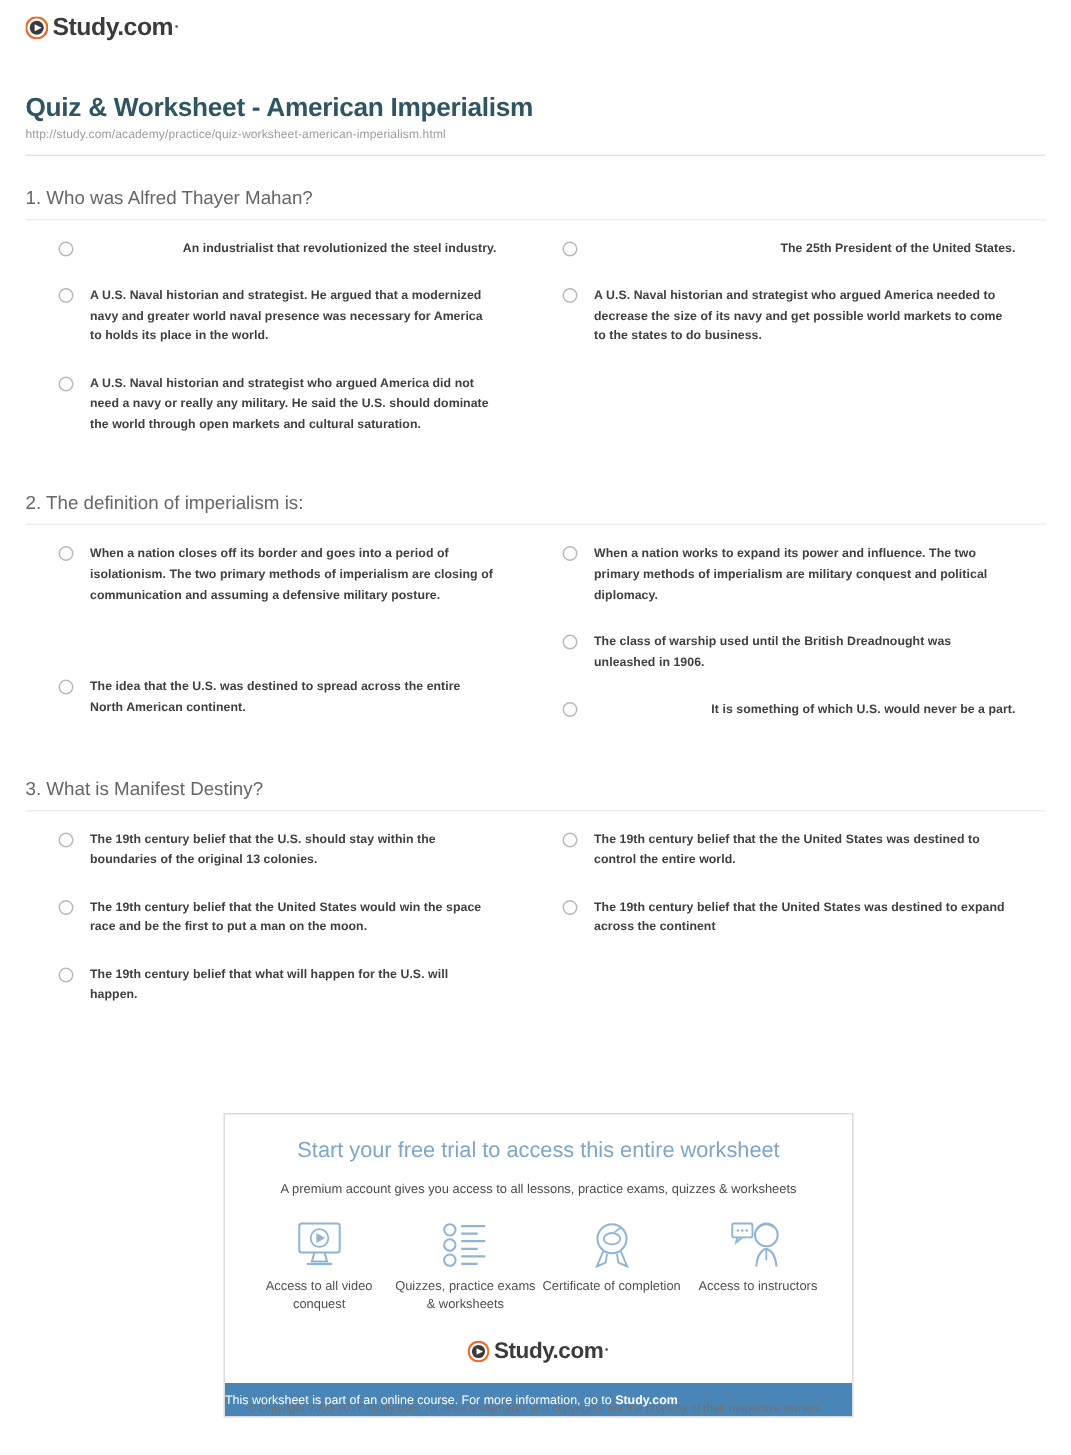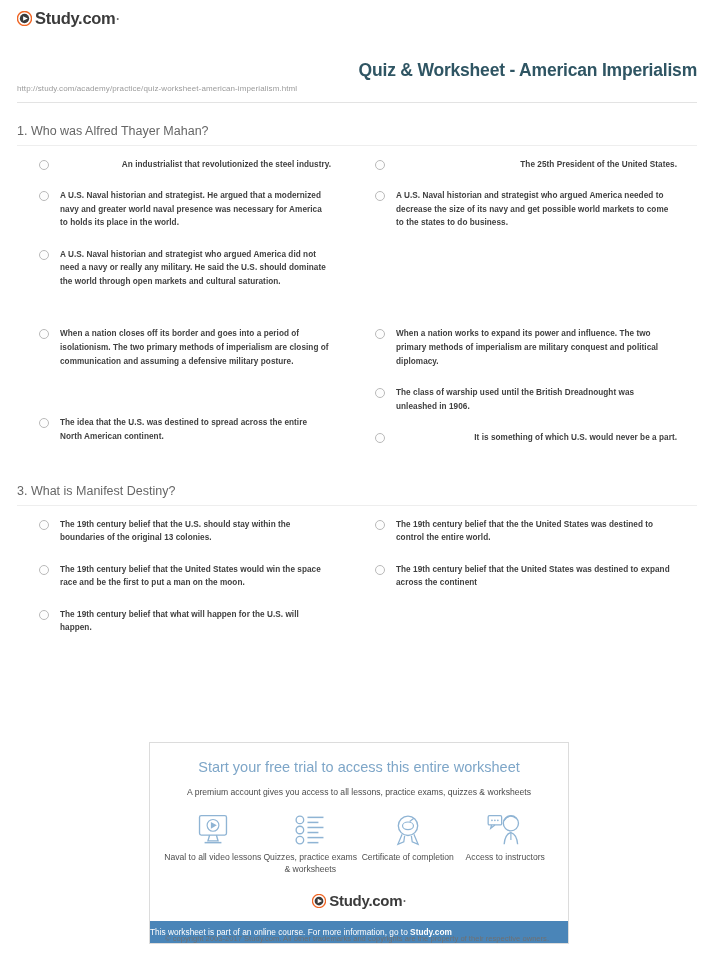--- a/index.html
+++ b/index.html
@@ -50,21 +50,20 @@
     margin: 30px 17px 0 17px;
     padding-bottom: 9px;
     border-bottom: 1px solid #e3e3e3;
   }
   .page-title {
     font-size: 17.5px;
     font-weight: bold;
     color: #2f5563;
     margin: 0 0 3px 0;
     letter-spacing: -0.2px;
-    text-align: right;
   }
   .page-url {
     font-size: 8px;
     color: #9b9b9b;
     letter-spacing: 0.1px;
   }
 
   
   .quiz {
     margin: 0 17px;
@@ -236,20 +235,21 @@
         </label>
         <label class="answer">
           <span class="radio"></span>
           <span class="answer-text">A U.S. Naval historian and strategist who argued America needed to decrease the size of its navy and get possible world markets to come to the states to do business.</span>
         </label>
       </div>
     </div>
   </div>
 
   <div class="question">
+    <h2 class="question-title">2. The definition of imperialism is:</h2>
     <div class="answers">
       <div class="col col-left">
         <label class="answer">
           <span class="radio"></span>
           <span class="answer-text">When a nation closes off its border and goes into a period of isolationism. The two primary methods of imperialism are closing of communication and assuming a defensive military posture.</span>
         </label>
         <label class="answer spacer">
           <span class="radio" style="visibility:hidden"></span>
           <span class="answer-text"></span>
         </label>
@@ -317,21 +317,21 @@
       <div class="feature">
         <div class="feature-icon">
           <svg width="34" height="32" viewBox="0 0 40 38">
             <rect x="4" y="2" width="32" height="23" rx="2" fill="none" stroke="#8fb4d4" stroke-width="1.6"></rect>
             <circle cx="20" cy="13.5" r="7" fill="none" stroke="#8fb4d4" stroke-width="1.4"></circle>
             <polygon points="17.5,9.5 24.5,13.5 17.5,17.5" fill="#8fb4d4"></polygon>
             <path d="M16 25 L14 32 L26 32 L24 25" fill="none" stroke="#8fb4d4" stroke-width="1.6"></path>
             <line x1="10" y1="34" x2="30" y2="34" stroke="#8fb4d4" stroke-width="1.8"></line>
           </svg>
         </div>
-        <div class="feature-label">Naval to all video lessons</div>
+        <div class="feature-label">Access to all video conquest</div>
       </div>
 
       <div class="feature">
         <div class="feature-icon">
           <svg width="34" height="32" viewBox="0 0 40 38">
             <circle cx="8" cy="7" r="4.5" fill="none" stroke="#8fb4d4" stroke-width="1.6"></circle>
             <circle cx="8" cy="19" r="4.5" fill="none" stroke="#8fb4d4" stroke-width="1.6"></circle>
             <circle cx="8" cy="31" r="4.5" fill="none" stroke="#8fb4d4" stroke-width="1.6"></circle>
             <line x1="17" y1="4" x2="36" y2="4" stroke="#8fb4d4" stroke-width="1.8"></line>
             <line x1="17" y1="10" x2="30" y2="10" stroke="#8fb4d4" stroke-width="1.8"></line>

